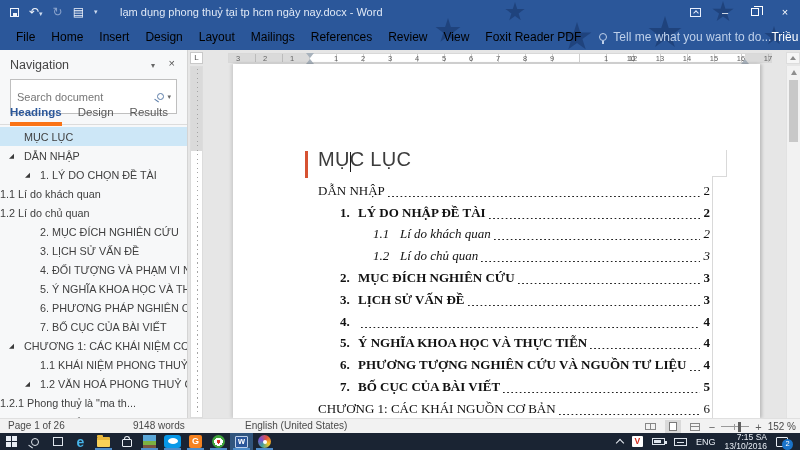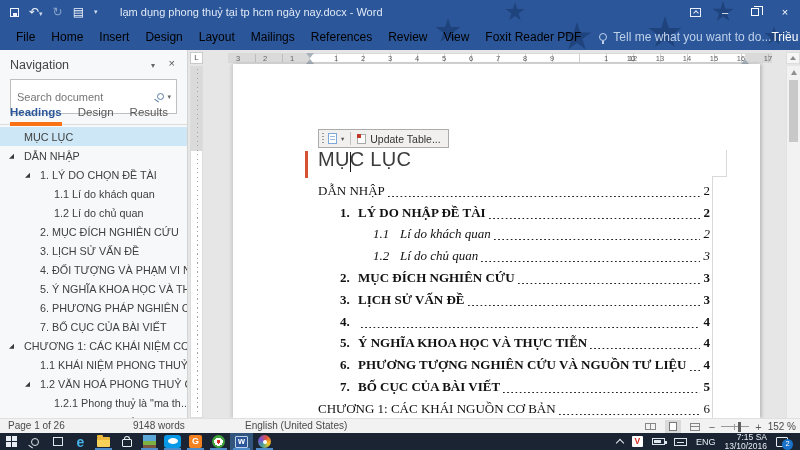--- a/index.html
+++ b/index.html
@@ -48,21 +48,21 @@
   .mag::after{content:'';position:absolute;left:-4px;top:6px;width:5px;height:1.4px;background:#5b7ca8;transform:rotate(35deg);}
   .scaret{font-size:7px;color:#666;margin-right:5px;flex:0 0 auto;}
   .nav-tabs-row{position:absolute;top:56px;left:0;right:0;height:19px;border-bottom:1px solid #dcdcdc;}
   .nav-tabs{display:flex;gap:16px;padding-left:10px;font-size:11.5px;color:#595959;height:19px;align-items:flex-start;}
   .ntab{padding-bottom:4px;}
   .ntab.active{color:#2b579a;font-weight:700;border-bottom:4px solid #f97316;}
   .nav-tree{position:absolute;top:77px;left:0;right:0;bottom:0;overflow:hidden;}
   .nitem{height:19px;display:flex;align-items:center;font-size:10.8px;color:#404040;position:relative;white-space:nowrap;}
   .nitem.lvl1{padding-left:24px;}
   .nitem.lvl2{padding-left:40px;}
-  .nitem.lvl3{padding-left:54px;}
+  .nitem.lvl3{}
   .nitem .tri{position:absolute;font-size:6.5px;color:#3a3a3a;top:6px;}
   .nitem.lvl1 .tri{left:9px;}
   .nitem.lvl2 .tri{left:25px;}
   .nitem.selected{background:#cde7f7;}
 
   
   .docarea{position:absolute;top:50px;left:188px;right:0;bottom:32px;background:#e6e6e6;}
   .cornerbox{position:absolute;left:2px;top:2px;width:13px;height:12px;background:#fff;border:1px solid #c9c9c9;
              font-size:8px;color:#555;display:flex;align-items:center;justify-content:center;line-height:1;}
   .hruler{position:absolute;left:40px;top:3px;width:544px;height:10px;background:#fff;border:1px solid #d8d8d8;}
@@ -345,28 +345,20 @@
       <div class="ind-left"></div>
       <div class="ind-right"></div>
     </div>
     <div class="ruler-btn"></div>
 
     <div class="vruler">
       <div class="vzone"></div>
     </div>
 
     <div class="page">
-      <div class="update-tab">
-        <span class="grip"></span>
-        <span class="docicon"></span>
-        <span class="utcaret">▾</span>
-        <span class="utdiv"></span>
-        <span class="uticon"></span>
-        <span class="utlabel">Update Table...</span>
-      </div>
 
       <div class="red-bar"></div>
       <div class="toc-title">MỤC LỤC</div>
       <div class="title-caret"></div>
 
       <div class="toc">
           <div class="toc-row lv0">
             <span class="txt">DẪN NHẬP</span>
             <span class="leader"></span>
             <span class="pg">2</span>

